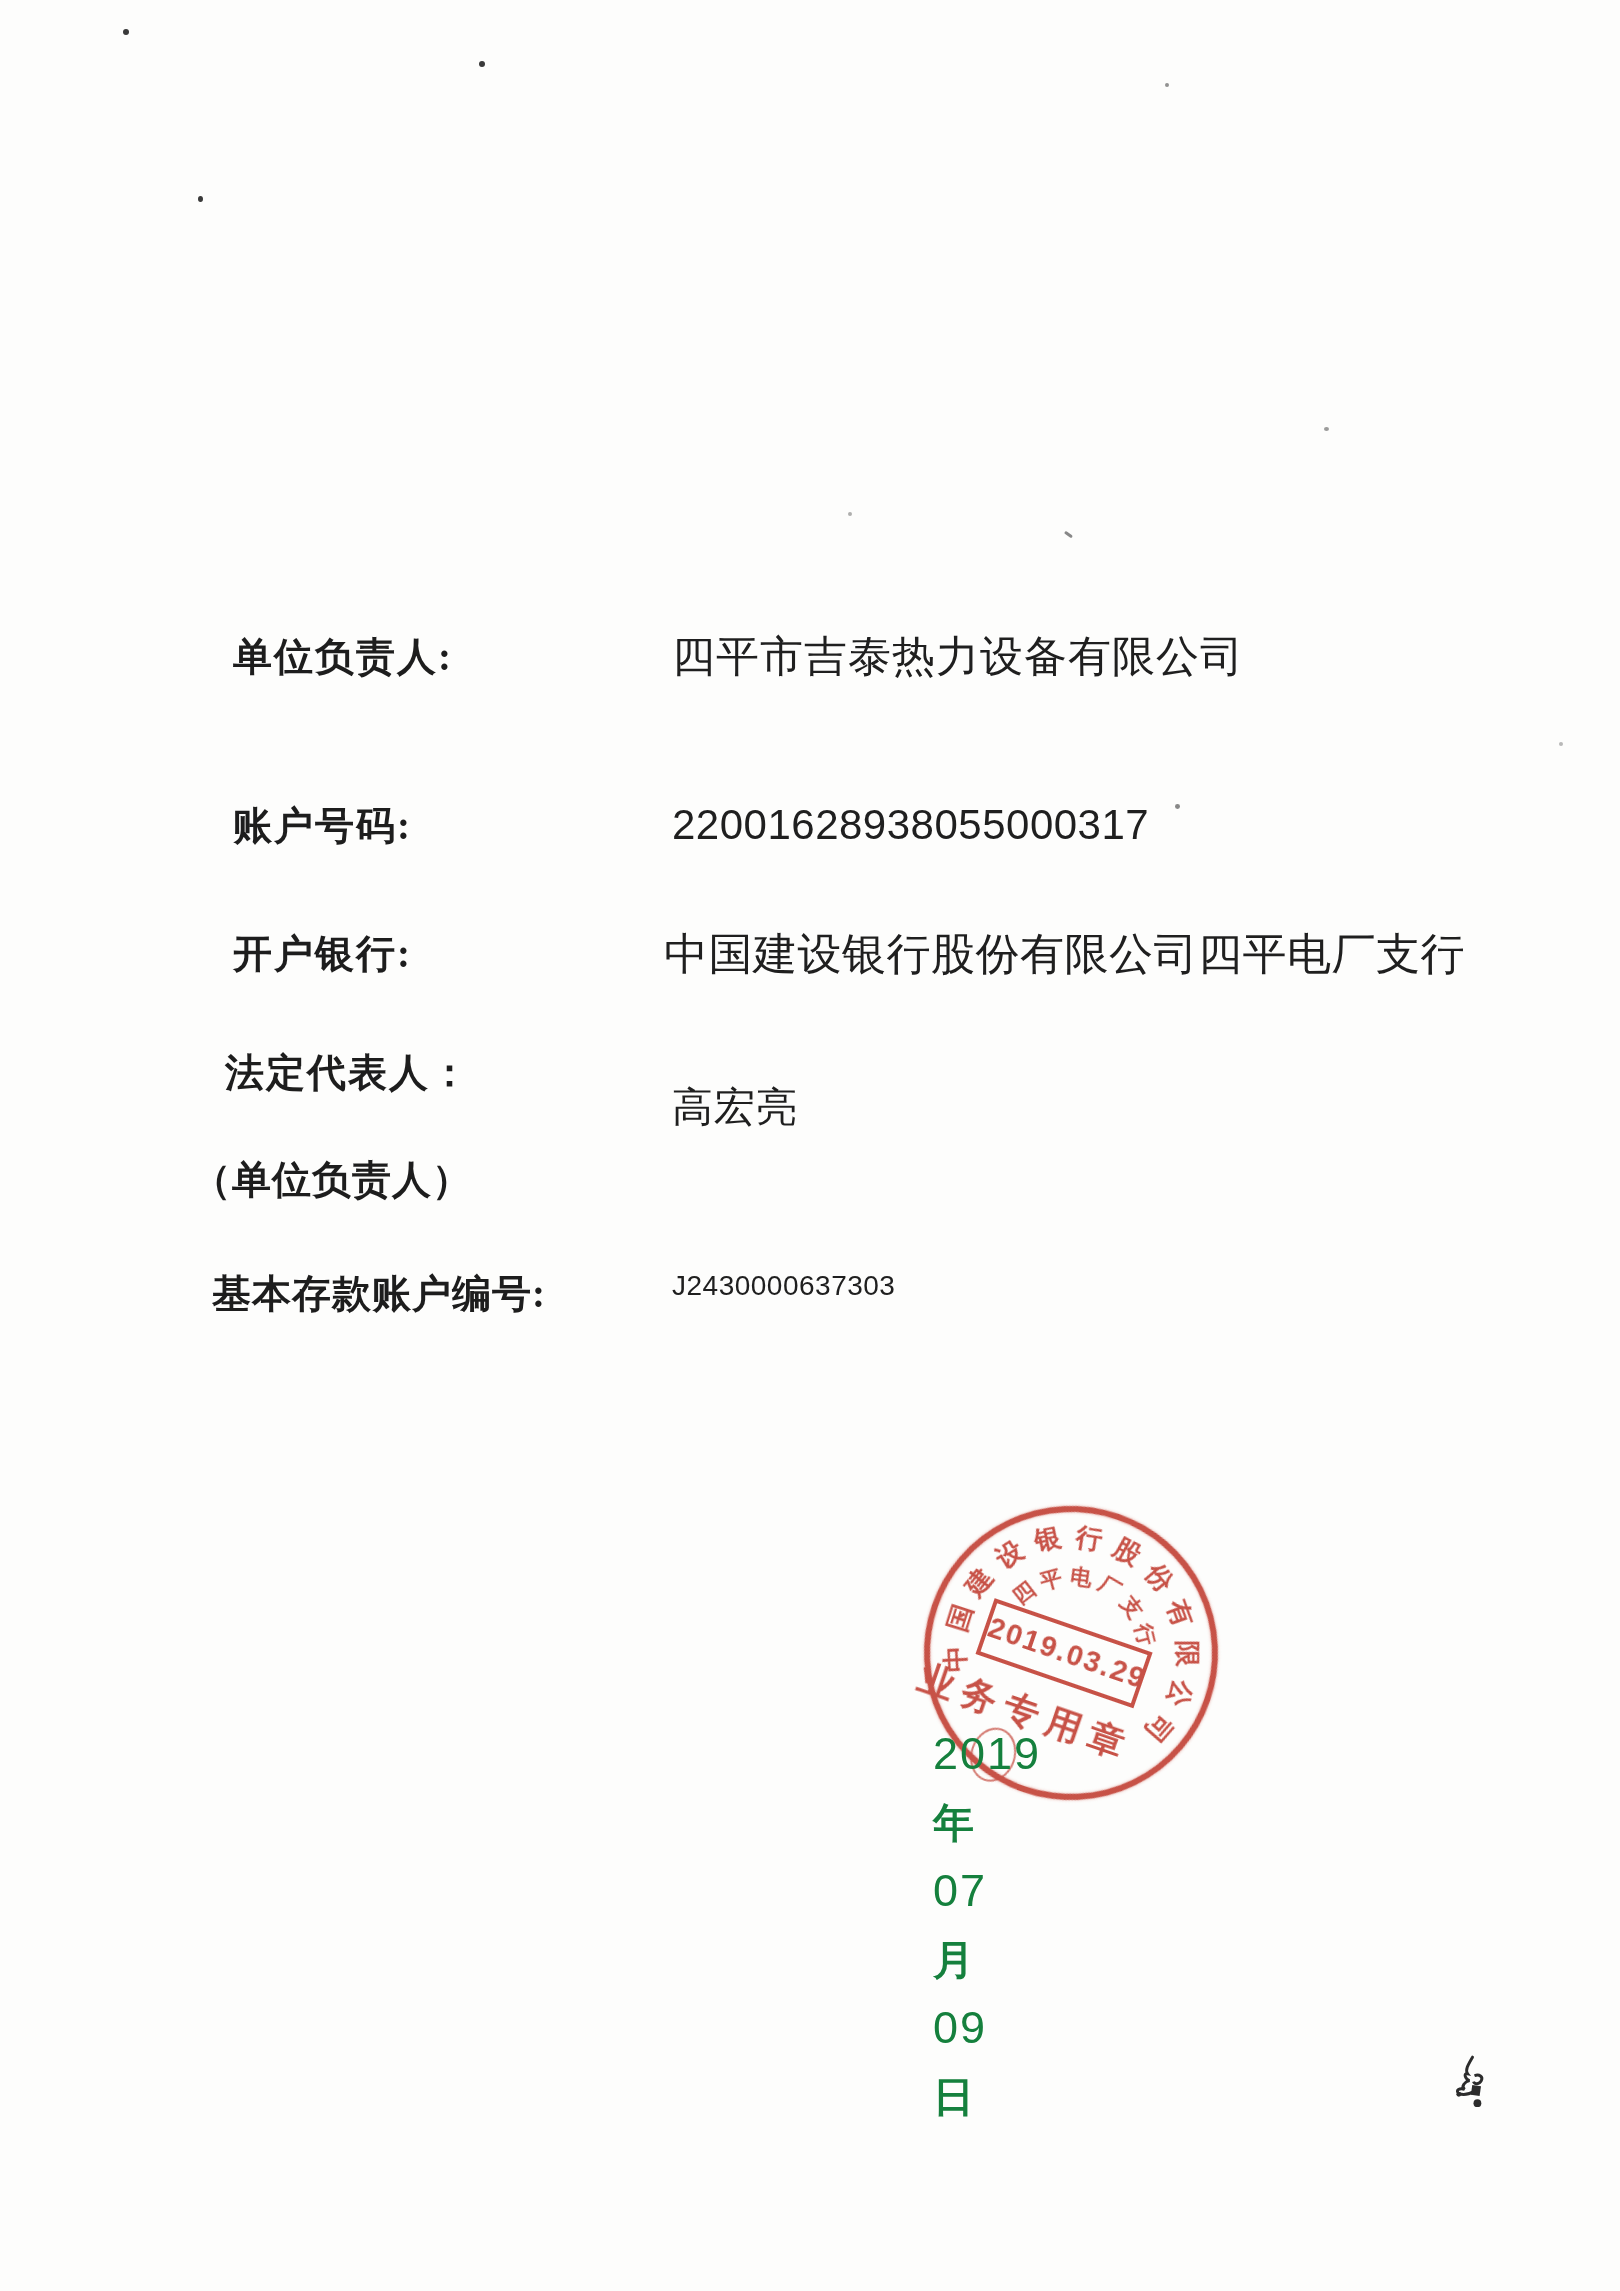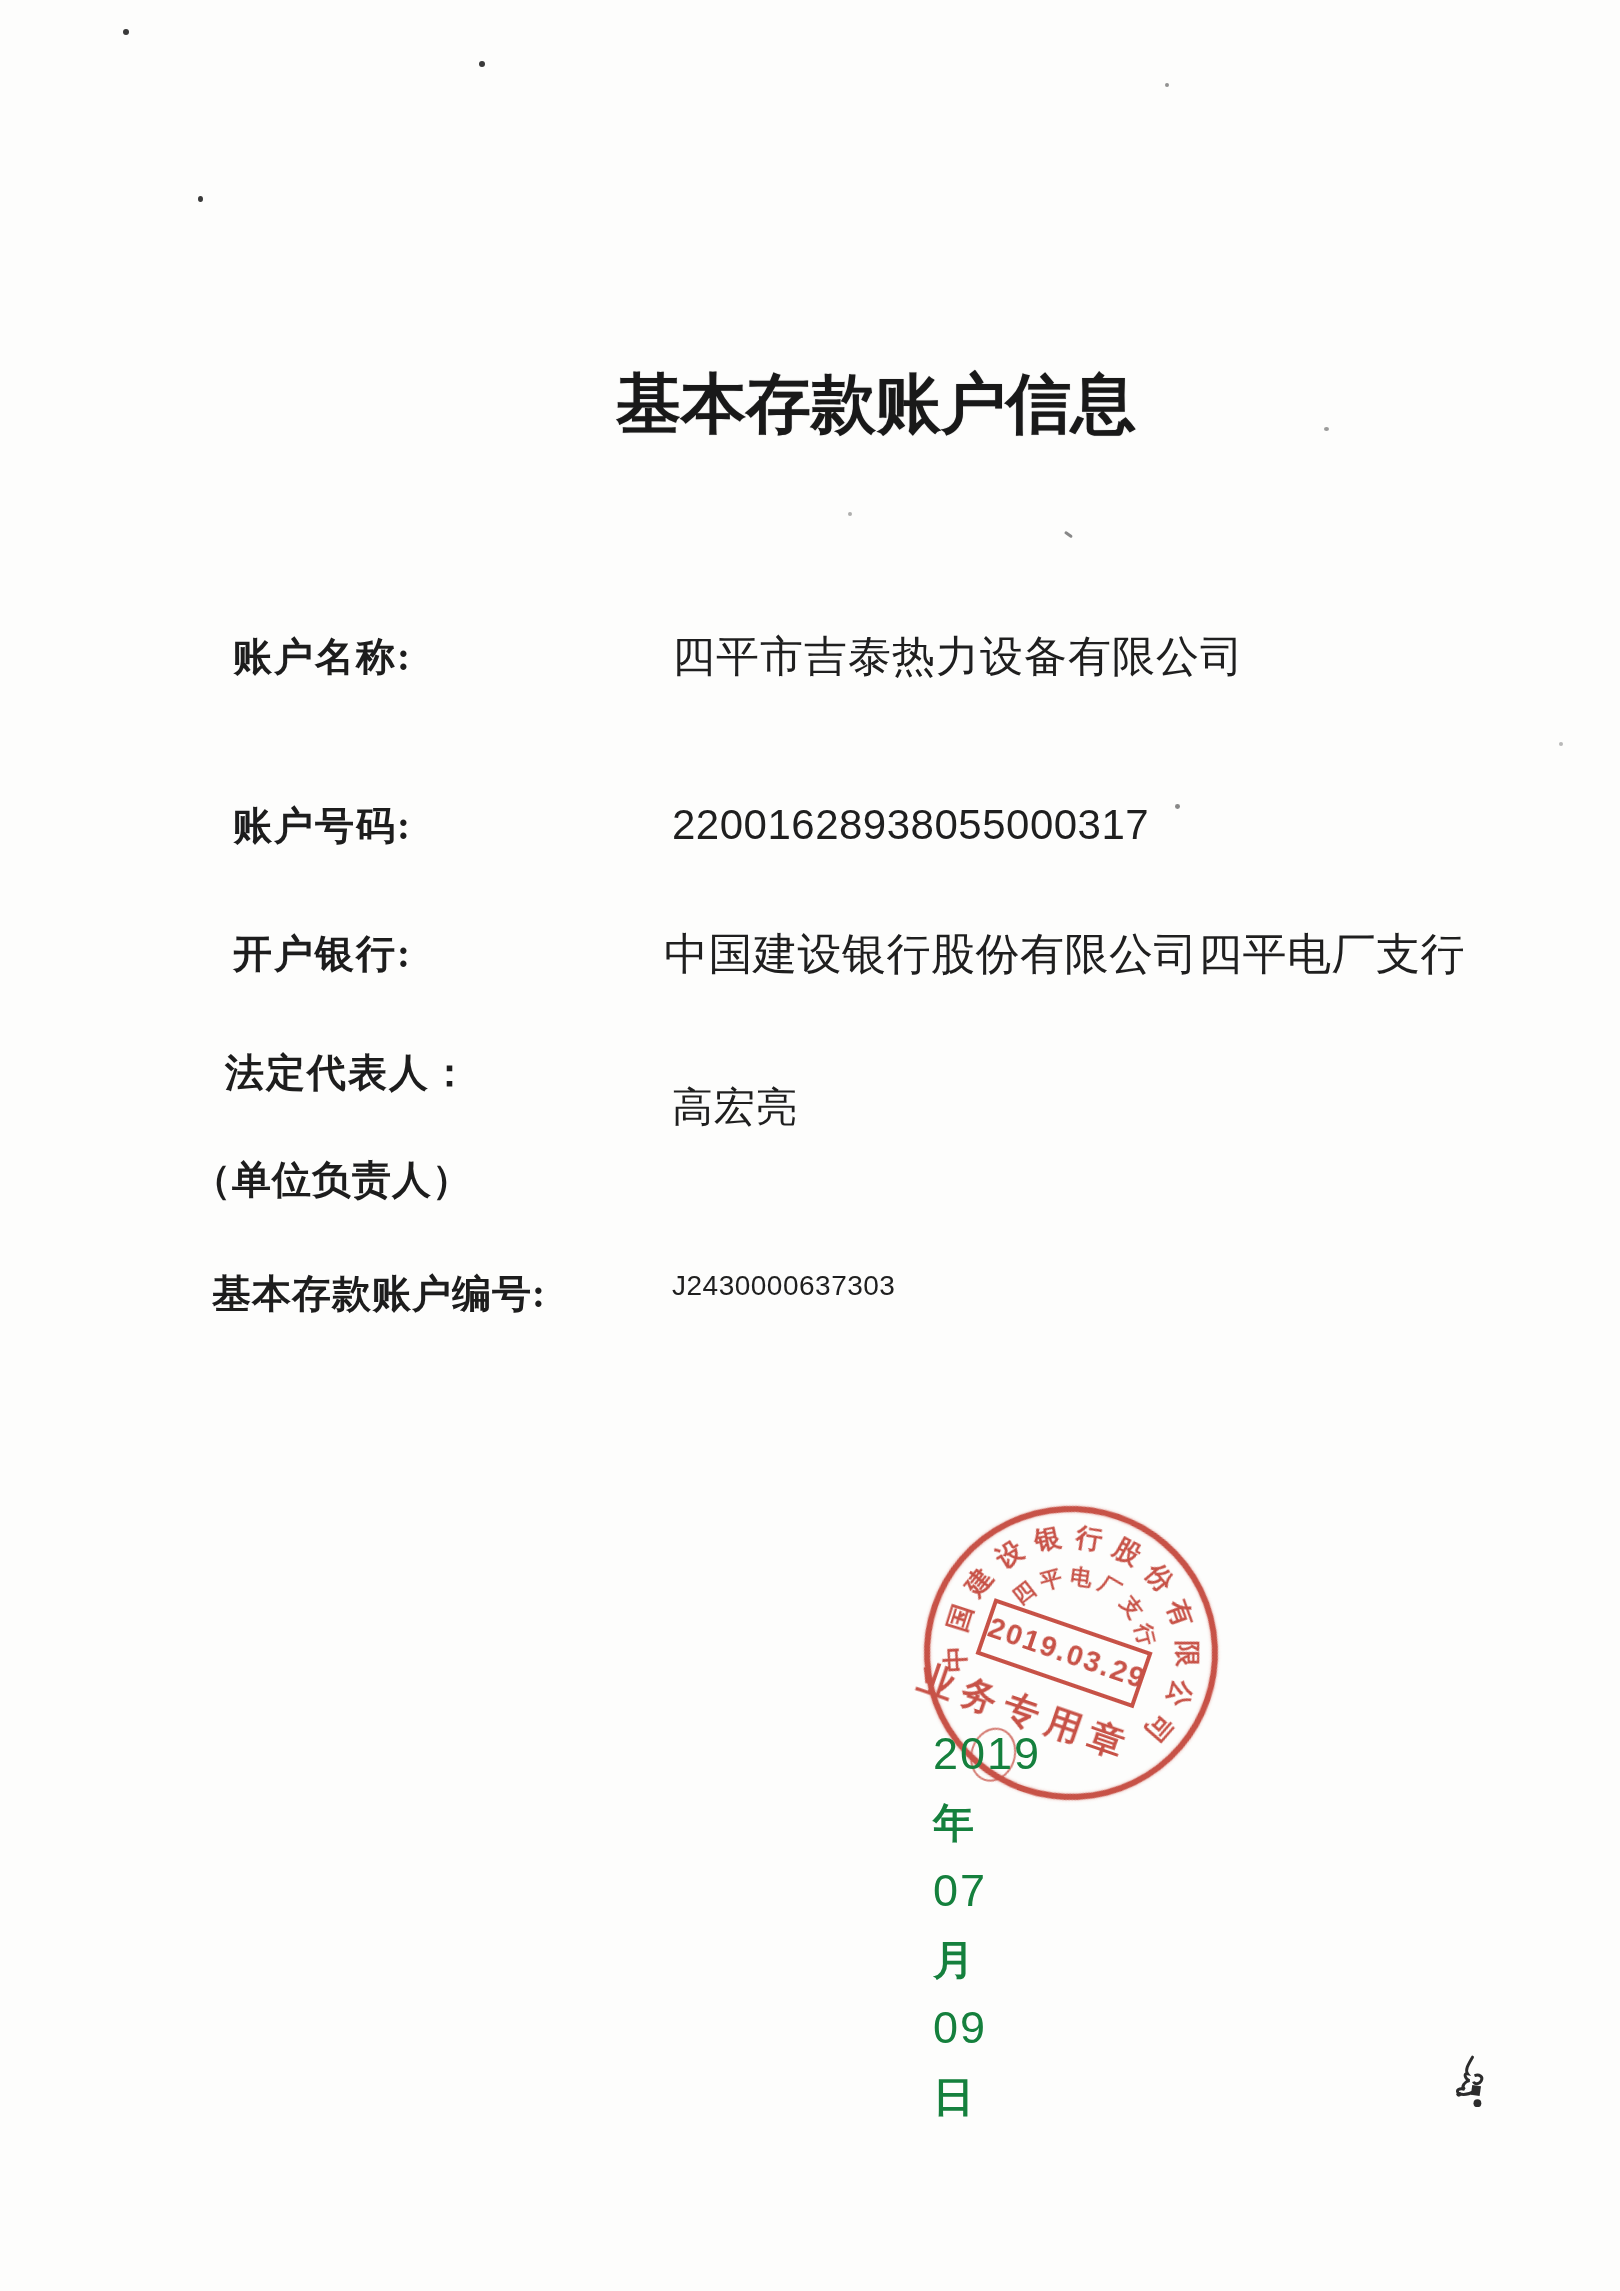--- a/index.html
+++ b/index.html
@@ -98,23 +98,22 @@
 
   
   .speck{position:absolute;background:#3a3a3a;border-radius:50%;}
   .squiggle{position:absolute;left:1451px;top:2054px;}
 </style>
 </head>
 <body>
 
 <div class="page">
 
-  <h1 class="title">基本存款账户信息</h1>
 
-  <div class="label lbl-r1">账户名称:</div>
+  <div class="label lbl-r1">单位负责人:</div>
   <div class="value val-r1">四平市吉泰热力设备有限公司</div>
 
   <div class="label lbl-r2">账户号码:</div>
   <div class="value num val-r2">22001628938055000317</div>
 
   <div class="label lbl-r3">开户银行:</div>
   <div class="value val-r3">中国建设银行股份有限公司四平电厂支行</div>
 
   <div class="label lbl-r4a">法定代表人：</div>
   <div class="label lbl-r4b">（单位负责人）</div>

